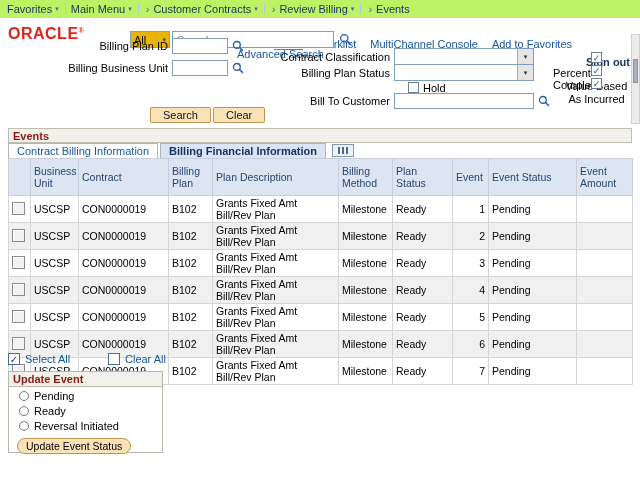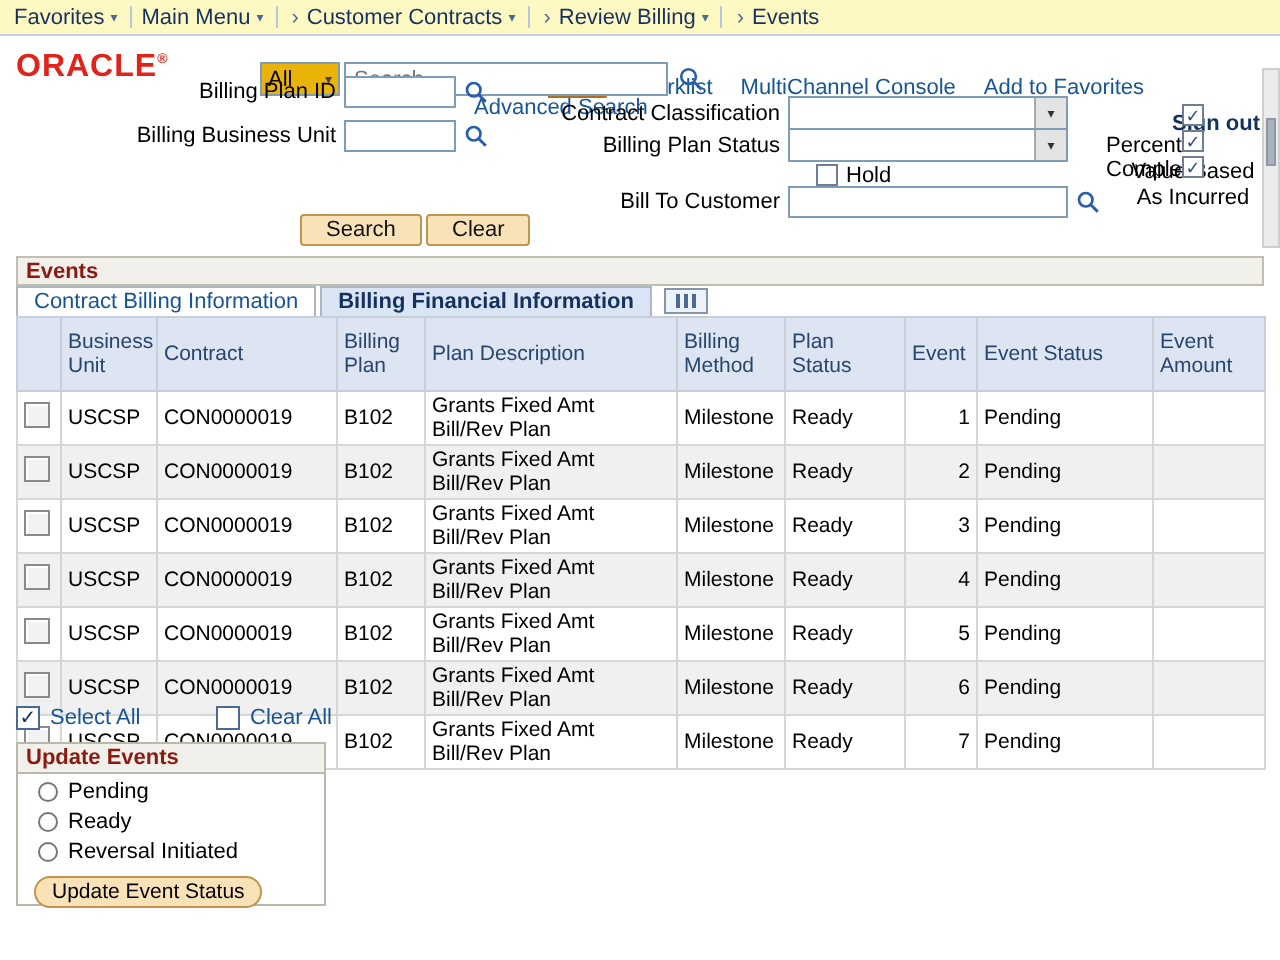--- a/index.html
+++ b/index.html
@@ -1,20 +1,20 @@
 <!DOCTYPE html>
 <html><head>
 <meta charset="utf-8">
 <style>
   html,body{margin:0;padding:0;background:#fff;}
   #app{position:relative;width:640px;height:480px;background:#fff;overflow:hidden;
        font-family:"Liberation Sans",sans-serif;font-size:11px;color:#000;}
 
   
-  .topbar{position:absolute;top:0;left:0;width:640px;height:18px;background:#fef9c3;
+  .topbar{position:absolute;top:0;left:0;width:640px;height:18px;background:#bef264;
           border-bottom:1px solid #c2d2e4;display:flex;align-items:center;
           padding-left:6px;box-sizing:border-box;color:#15325f;}
   .bc-item{margin:0 1px;cursor:pointer;white-space:nowrap;}
   .bc-caret{font-size:7px;color:#4a6a95;margin:0 2px;}
   .bc-chev{color:#4a6a95;margin:0 3px;}
   .bc-sep{width:1px;height:11px;background:#b7c8dd;margin:0 4px;display:inline-block;}
 
   
   .utilbar{position:absolute;top:20px;right:10px;display:flex;align-items:center;gap:14px;}
   .util-link{color:#15549a;text-decoration:none;cursor:pointer;white-space:nowrap;}
@@ -347,21 +347,21 @@
   <div class="selrow" style="left:8px">
     <span class="icb checked"></span>
     <span class="sel-link">Select All</span>
   </div>
   <div class="selrow" style="left:108px">
     <span class="icb"></span>
     <span class="sel-link">Clear All</span>
   </div>
 
   <div class="ubox">
-    <div class="ubox-h">Update Events</div>
+    <div class="ubox-h">Update Event</div>
     <div>
         <div class="radio-row">
           <span class="radio"></span>
           <span>Pending</span>
         </div>
         <div class="radio-row">
           <span class="radio"></span>
           <span>Ready</span>
         </div>
         <div class="radio-row">

